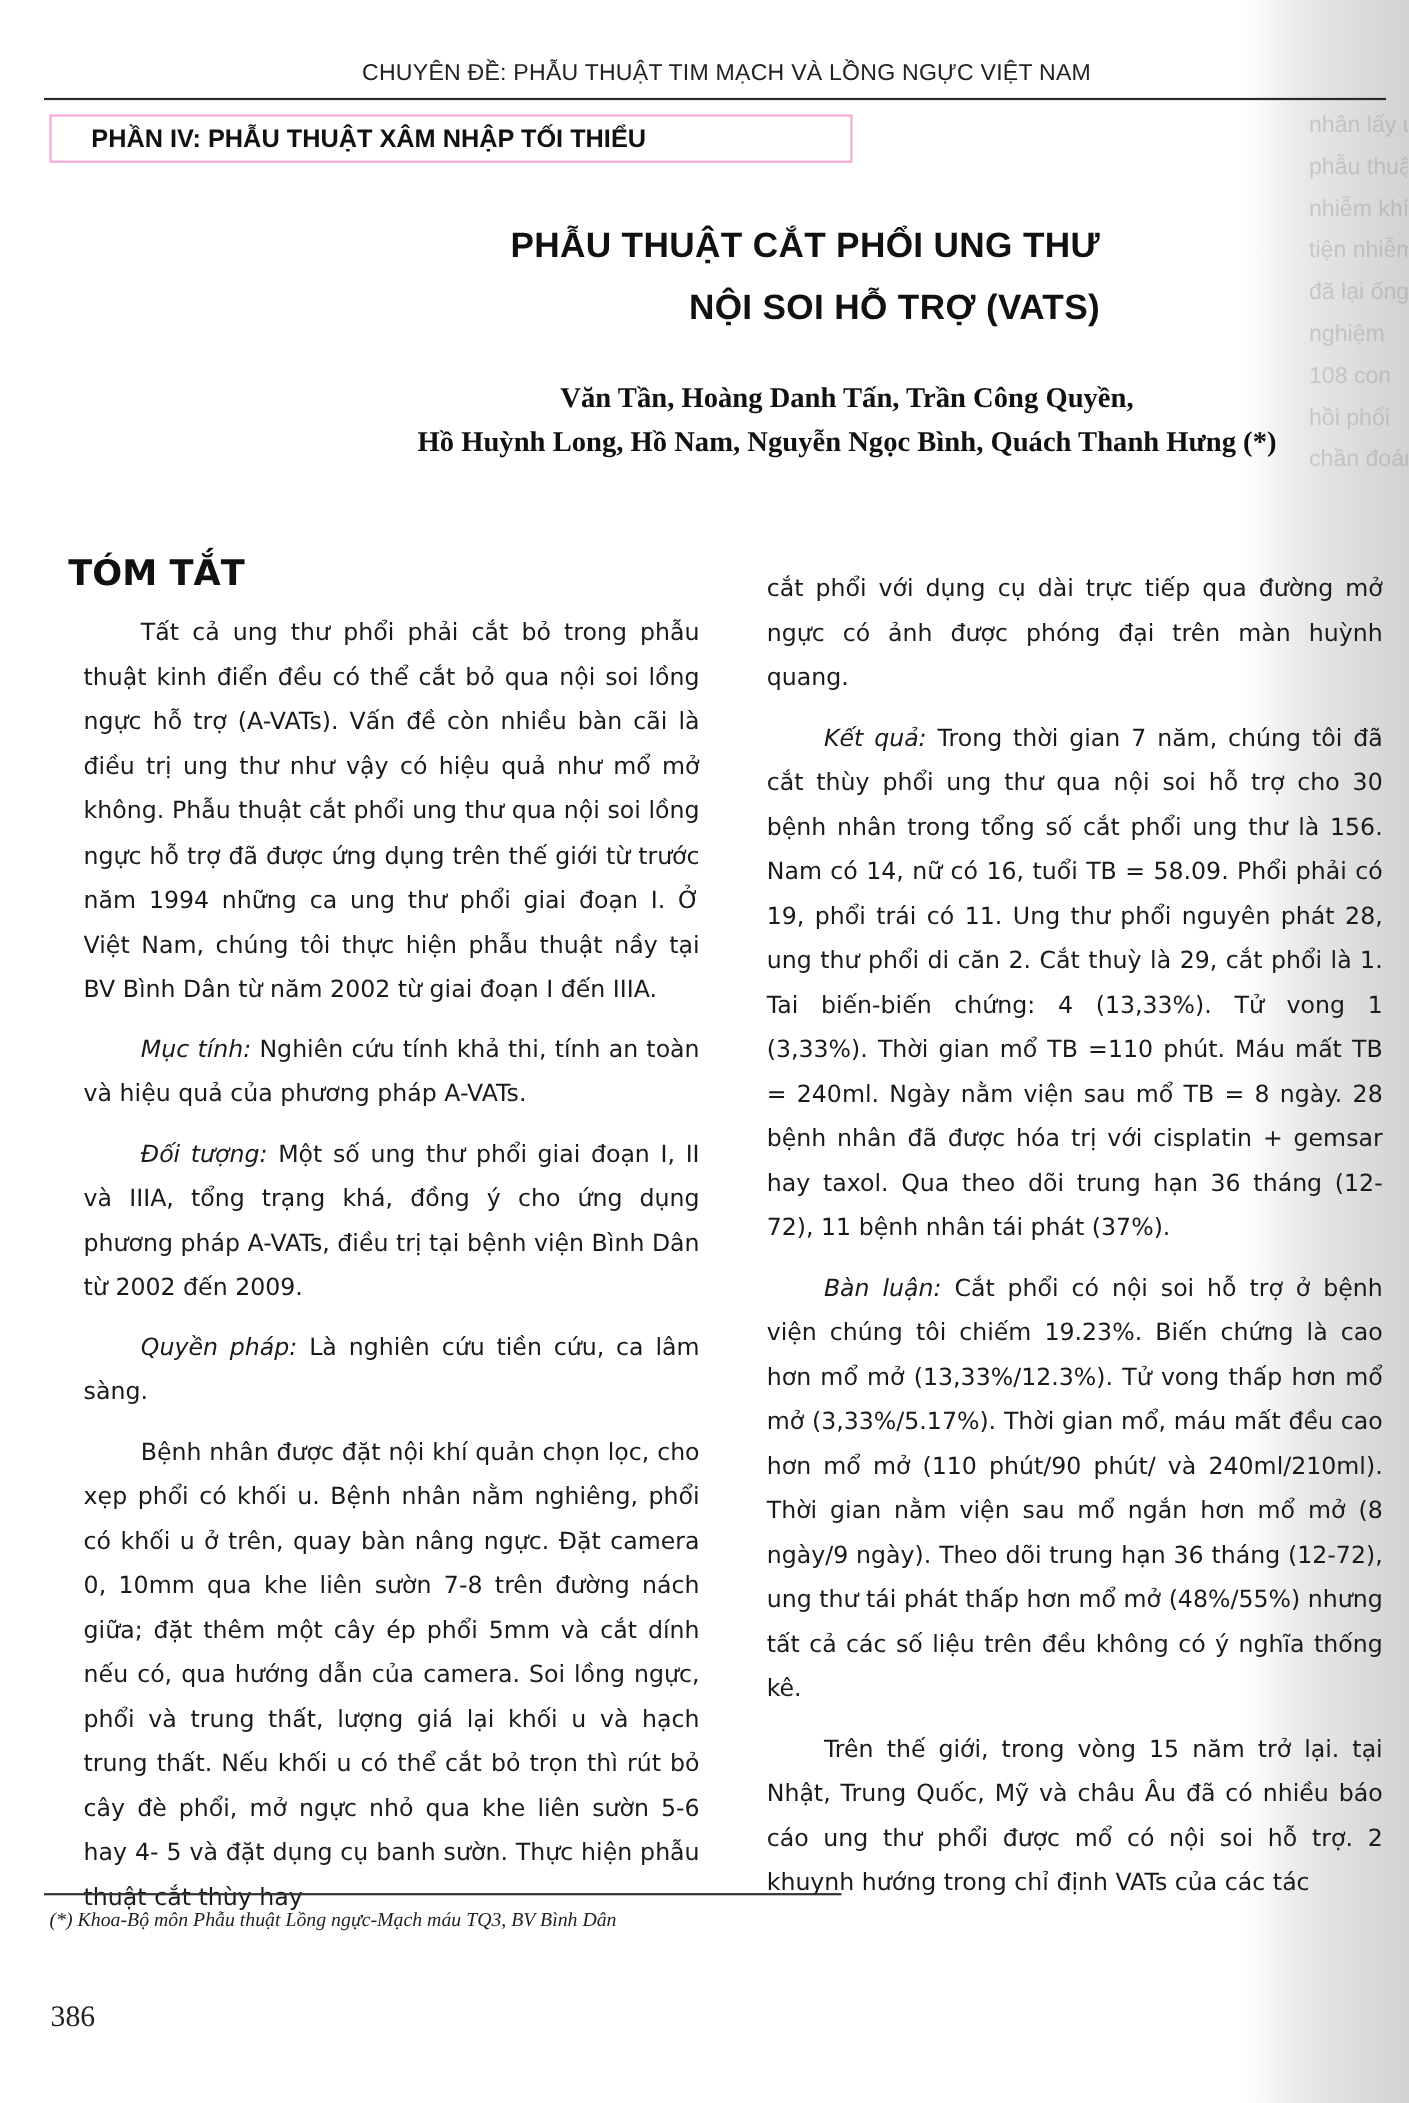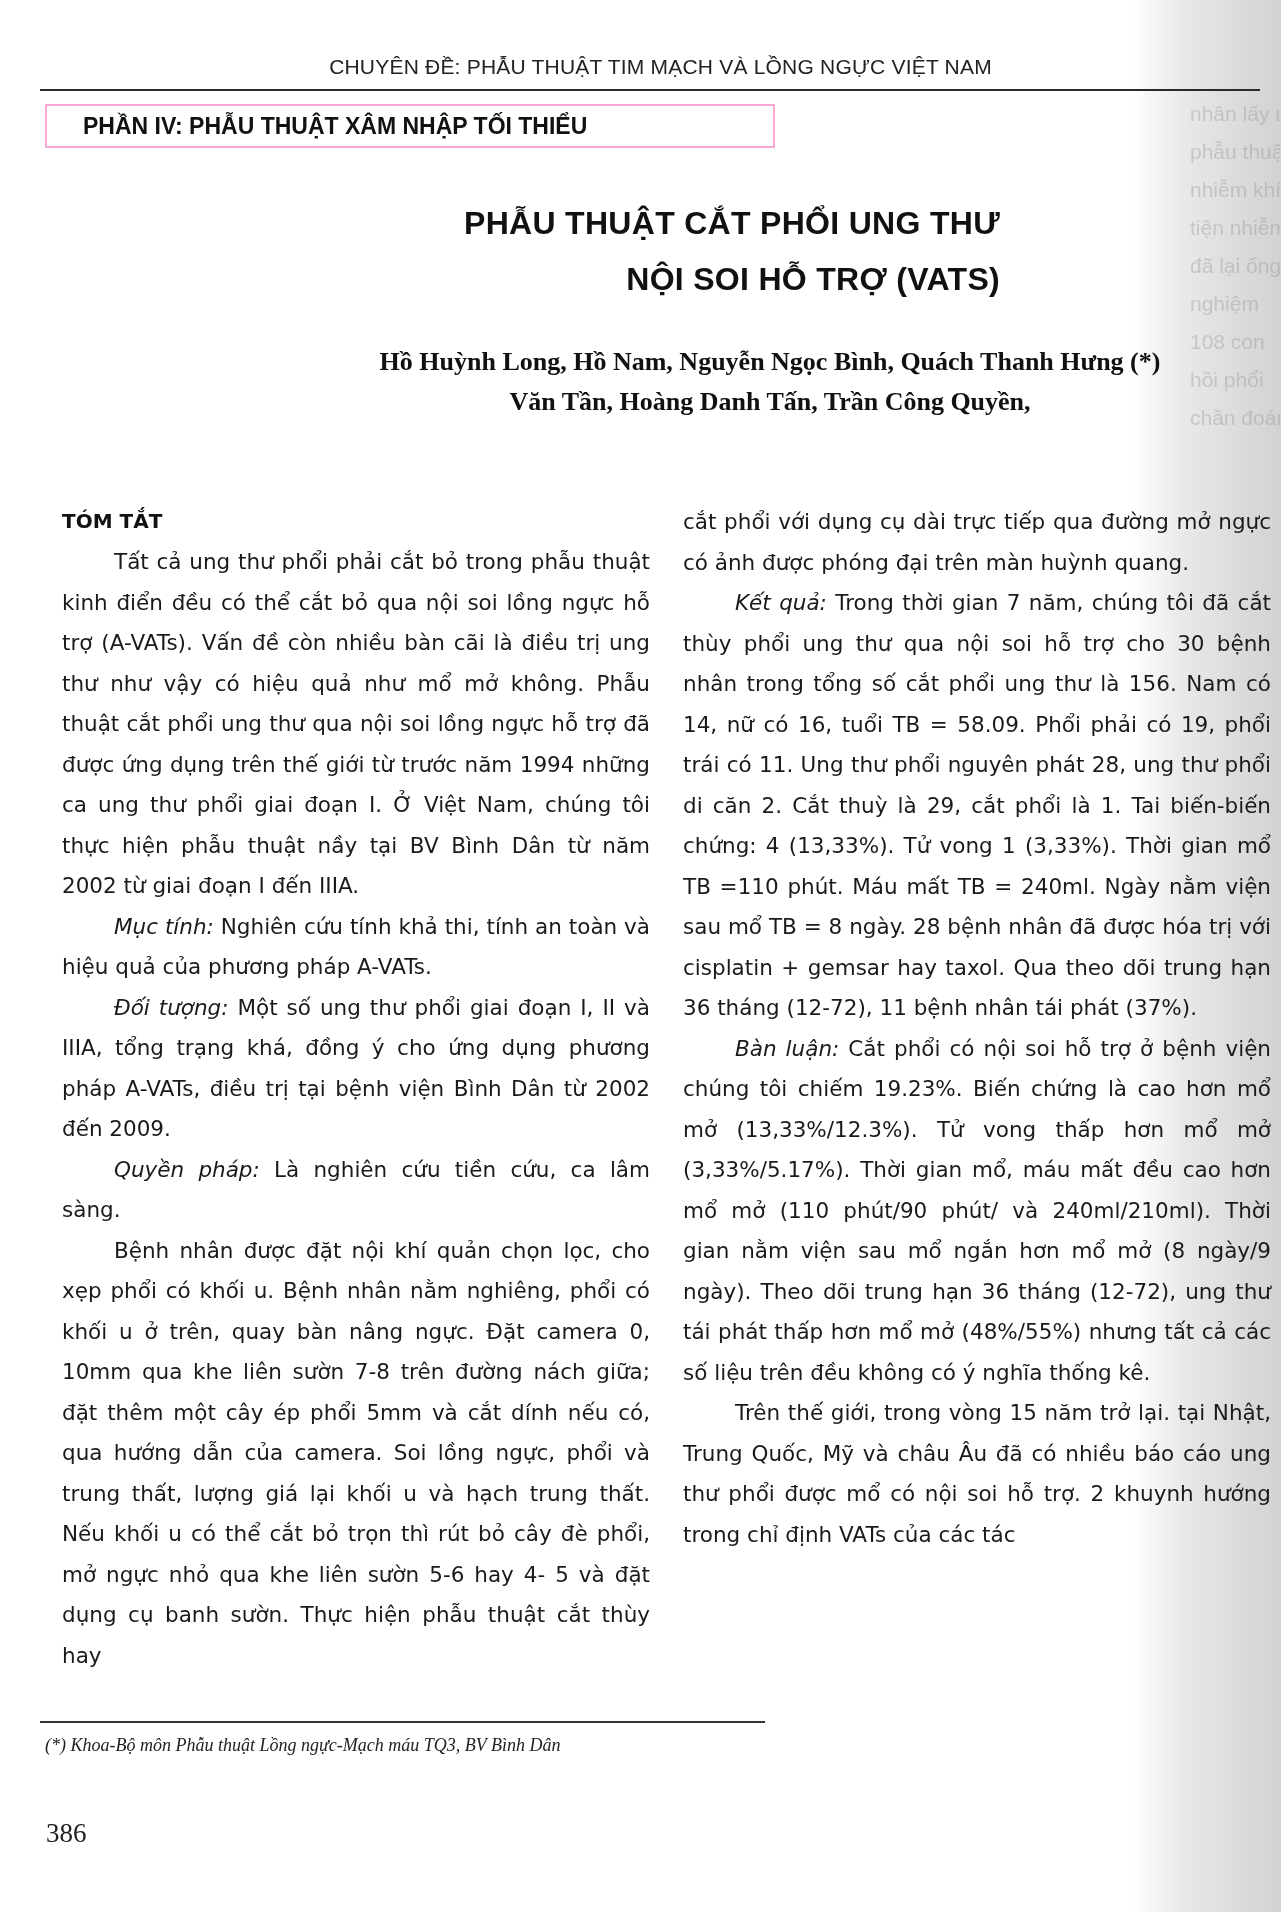--- a/index.html
+++ b/index.html
@@ -46,24 +46,24 @@
     font-family: "Liberation Serif", serif; font-weight: bold; font-size: 26px;
     line-height: 40px; color: #111;
   }
   .col {
     position: absolute; top: 500px;
     font-family: "DejaVu Sans", sans-serif; font-size: 21.5px; line-height: 40.5px;
     color: #1a1a1a; text-align: justify;
   }
   .col-left { left: 62px; width: 588px; }
   .col-right { left: 683px; width: 588px; top: 502px; }
-  .col p { margin: 0; text-indent: 52px; }
+  .col p { margin: 14px; text-indent: 52px; }
   .col p.noindent { text-indent: 0; }
   .abstract-heading {
-    font-family: "DejaVu Sans", sans-serif; font-weight: bold; font-size: 20px;
+    font-family: "DejaVu Sans", sans-serif; font-weight: bold; font-size: 32px;
     line-height: 42px; margin: 0; color: #111;
   }
   .lead { font-style: italic; }
   .foot-rule {
     position: absolute; left: 40px; top: 1721px; width: 725px; height: 2px; background: #333;
   }
   .footnote {
     position: absolute; left: 45px; top: 1735px;
     font-family: "Liberation Serif", serif; font-style: italic; font-size: 18px; color: #222; text-align: right;
   }
@@ -94,22 +94,22 @@
 <div class="section-box">
   <span>PHẦN IV: PHẪU THUẬT XÂM NHẬP TỐI THIỂU</span>
 </div>
 
 <div class="article-title">
   <div>PHẪU THUẬT CẮT PHỔI UNG THƯ</div>
   <div>NỘI SOI HỖ TRỢ (VATS)</div>
 </div>
 
 <div class="authors">
+  <div>Văn Tần, Hoàng Danh Tấn, Trần Công Quyền,</div>
   <div>Hồ Huỳnh Long, Hồ Nam, Nguyễn Ngọc Bình, Quách Thanh Hưng (*)</div>
-  <div>Văn Tần, Hoàng Danh Tấn, Trần Công Quyền,</div>
 </div>
 
 <div class="col col-left">
   <h2 class="abstract-heading">TÓM TẮT</h2>
   <p>Tất cả ung thư phổi phải cắt bỏ trong phẫu thuật kinh điển đều có thể cắt bỏ qua nội soi lồng ngực hỗ trợ (A-VATs). Vấn đề còn nhiều bàn cãi là điều trị ung thư như vậy có hiệu quả như mổ mở không. Phẫu thuật cắt phổi ung thư qua nội soi lồng ngực hỗ trợ đã được ứng dụng trên thế giới từ trước năm 1994 những ca ung thư phổi giai đoạn I. Ở Việt Nam, chúng tôi thực hiện phẫu thuật nầy tại BV Bình Dân từ năm 2002 từ giai đoạn I đến IIIA.</p>
   <p><span class="lead">Mục tính:</span><span> Nghiên cứu tính khả thi, tính an toàn và hiệu quả của phương pháp A-VATs.</span></p>
   <p><span class="lead">Đối tượng:</span><span> Một số ung thư phổi giai đoạn I, II và IIIA, tổng trạng khá, đồng ý cho ứng dụng phương pháp A-VATs, điều trị tại bệnh viện Bình Dân từ 2002 đến 2009.</span></p>
   <p><span class="lead">Quyền pháp:</span><span> Là nghiên cứu tiền cứu, ca lâm sàng.</span></p>
   <p>Bệnh nhân được đặt nội khí quản chọn lọc, cho xẹp phổi có khối u. Bệnh nhân nằm nghiêng, phổi có khối u ở trên, quay bàn nâng ngực. Đặt camera 0, 10mm qua khe liên sườn 7-8 trên đường nách giữa; đặt thêm một cây ép phổi 5mm và cắt dính nếu có, qua hướng dẫn của camera. Soi lồng ngực, phổi và trung thất, lượng giá lại khối u và hạch trung thất. Nếu khối u có thể cắt bỏ trọn thì rút bỏ cây đè phổi, mở ngực nhỏ qua khe liên sườn 5-6 hay 4- 5 và đặt dụng cụ banh sườn. Thực hiện phẫu thuật cắt thùy hay</p>
 </div>

